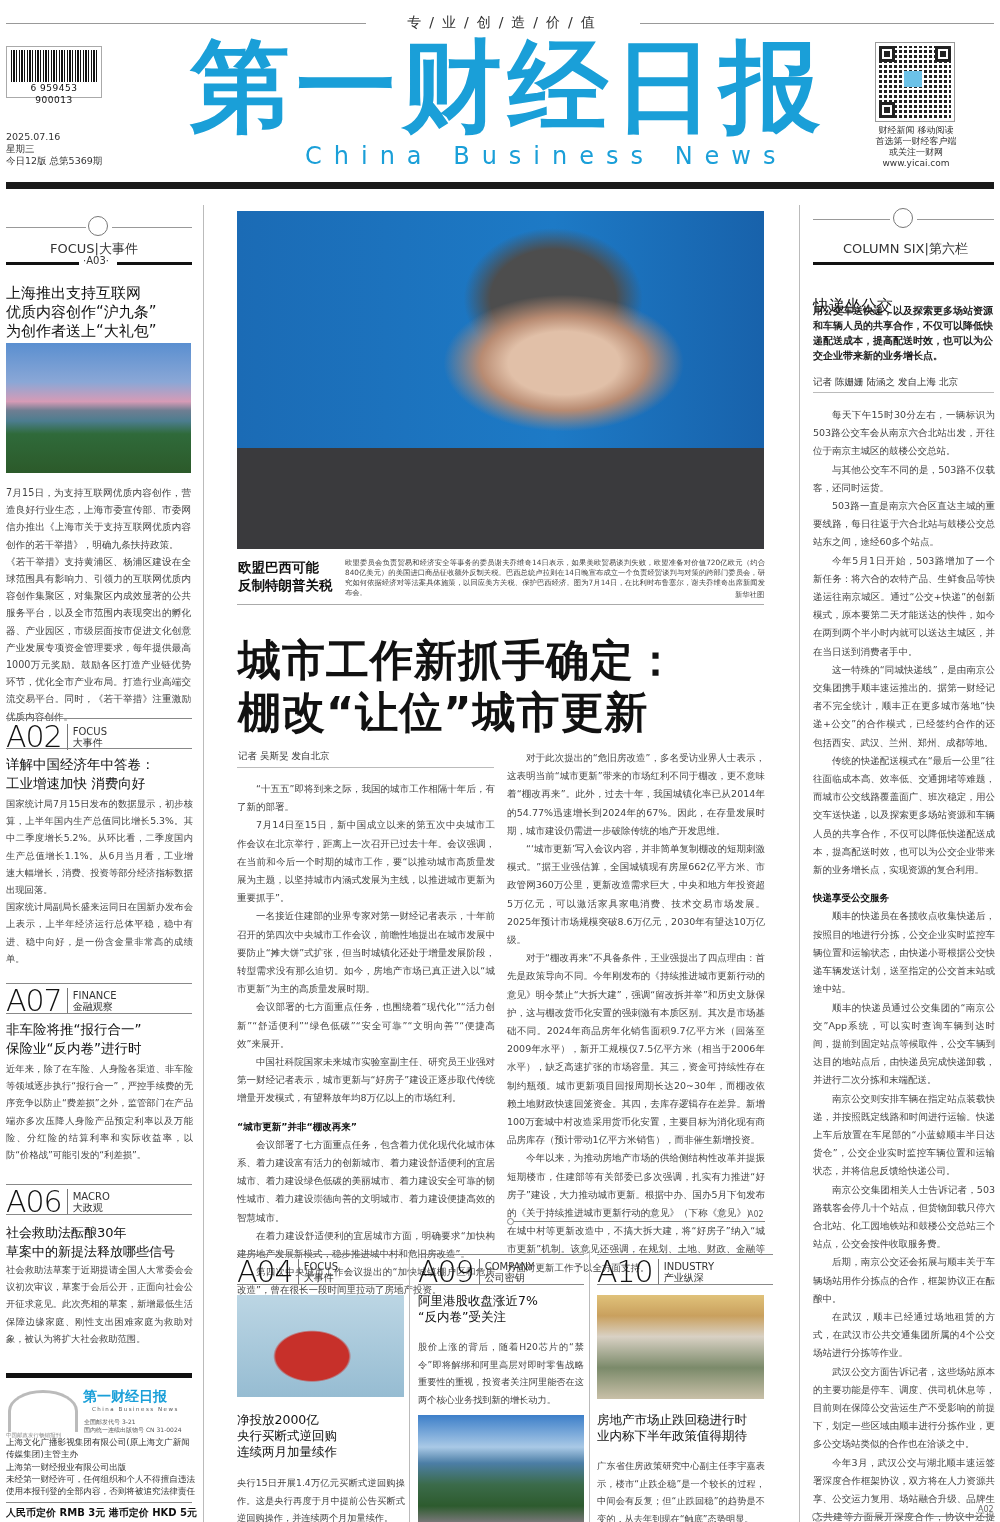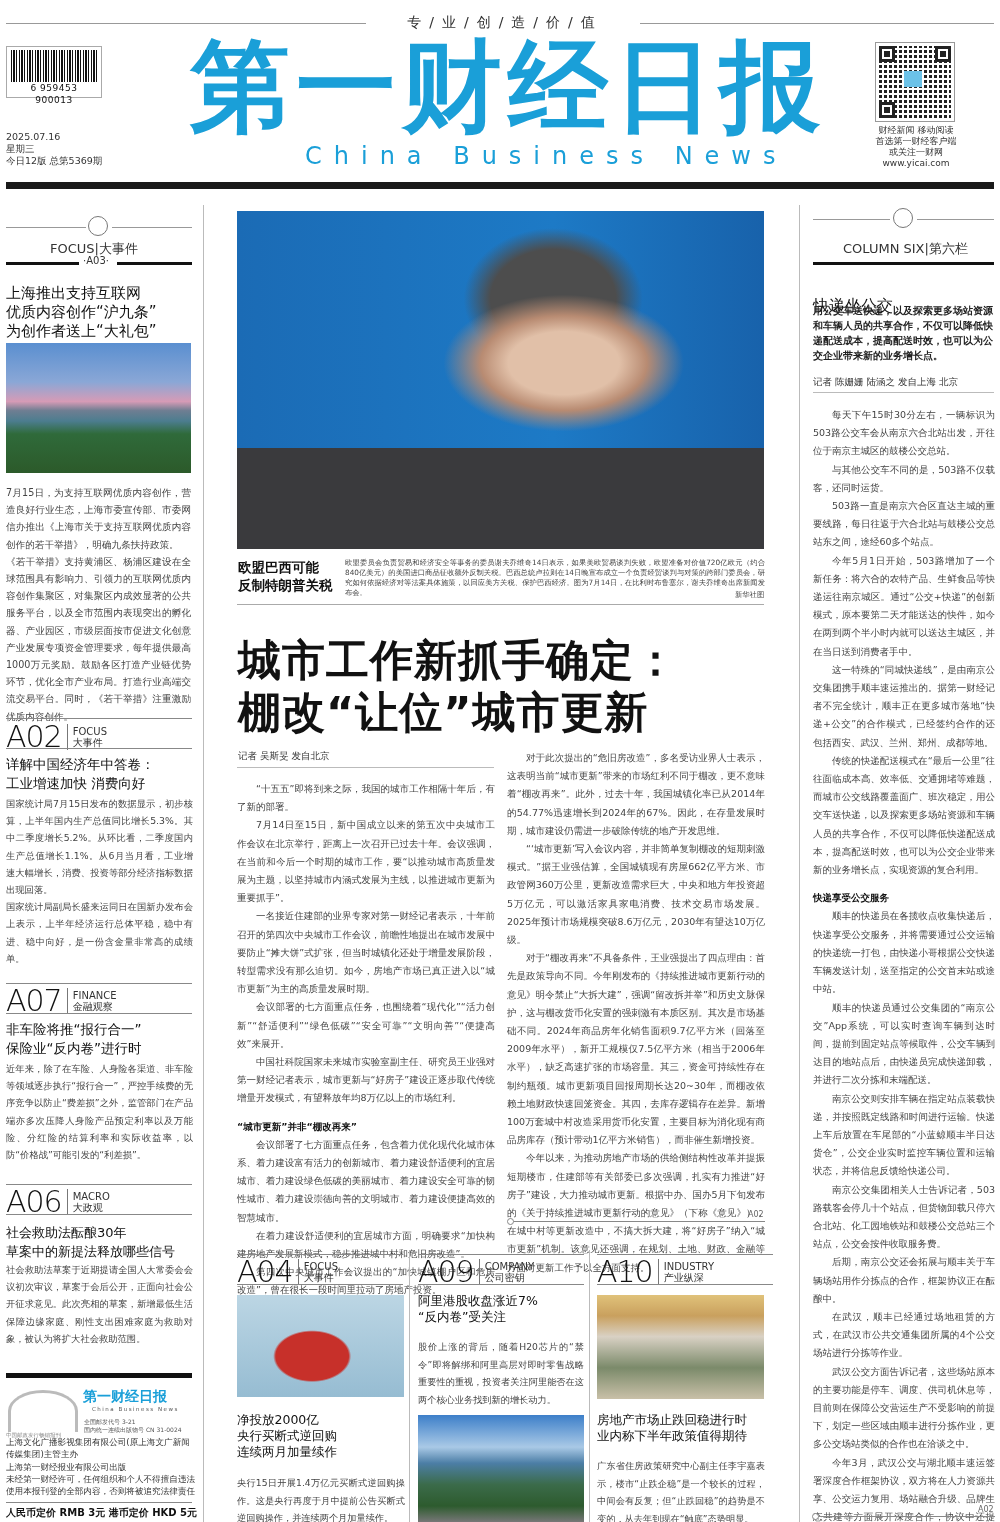--- a/index.html
+++ b/index.html
@@ -292,21 +292,21 @@
   <div class="rule" style="left:813px;top:392px;width:181px;background:#bbb"></div>
 
   <div class="abs r-body" style="left:813px;top:406px;width:182px">
     <p>每天下午15时30分左右，一辆标识为503路公交车会从南京六合北站出发，开往位于南京主城区的鼓楼公交总站。</p>
     <p>与其他公交车不同的是，503路不仅载客，还同时运货。</p>
     <p>503路一直是南京六合区直达主城的重要线路，每日往返于六合北站与鼓楼公交总站东之间，途经60多个站点。</p>
     <p>今年5月1日开始，503路增加了一个新任务：将六合的农特产品、生鲜食品等快递运往南京城区。通过“公交+快递”的创新模式，原本要第二天才能送达的快件，如今在两到两个半小时内就可以送达主城区，并在当日送到消费者手中。</p>
     <p>这一特殊的“同城快递线”，是由南京公交集团携手顺丰速运推出的。据第一财经记者不完全统计，顺丰正在更多城市落地“快递+公交”的合作模式，已经签约合作的还包括西安、武汉、兰州、郑州、成都等地。</p>
     <p>传统的快递配送模式在“最后一公里”往往面临成本高、效率低、交通拥堵等难题，而城市公交线路覆盖面广、班次稳定，用公交车送快递，以及探索更多场站资源和车辆人员的共享合作，不仅可以降低快递配送成本，提高配送时效，也可以为公交企业带来新的业务增长点，实现资源的复合利用。</p>
     <h4>快递享受公交服务</h4>
-    <p>顺丰的快递员在各揽收点收集快递后，快递享受公交服务，并将需要通过公交运输的快递统一打包，由快递小哥根据公交快递车辆发送计划，送至指定的公交首末站或途中站。</p>
+    <p>顺丰的快递员在各揽收点收集快递后，按照目的地进行分拣，公交企业实时监控车辆位置和运输状态，由快递小哥根据公交快递车辆发送计划，送至指定的公交首末站或途中站。</p>
     <p>顺丰的快递员通过公交集团的“南京公交”App系统，可以实时查询车辆到达时间，提前到固定站点等候取件，公交车辆到达目的地站点后，由快递员完成快递卸载，并进行二次分拣和末端配送。</p>
     <p>南京公交则安排车辆在指定站点装载快递，并按照既定线路和时间进行运输。快递上车后放置在车尾部的“小蓝鲸顺丰半日达货仓”，公交企业实时监控车辆位置和运输状态，并将信息反馈给快递公司。</p>
     <p>南京公交集团相关人士告诉记者，503路载客会停几十个站点，但货物卸载只停六合北站、化工园地铁站和鼓楼公交总站三个站点，公交会按件收取服务费。</p>
     <p>后期，南京公交还会拓展与顺丰关于车辆场站用作分拣点的合作，框架协议正在酝酿中。</p>
     <p>在武汉，顺丰已经通过场地租赁的方式，在武汉市公共交通集团所属的4个公交场站进行分拣等作业。</p>
     <p>武汉公交方面告诉记者，这些场站原本的主要功能是停车、调度、供司机休息等，目前则在保障公交营运生产不受影响的前提下，划定一些区域由顺丰进行分拣作业，更多公交场站类似的合作也在洽谈之中。</p>
     <p>今年3月，武汉公交与湖北顺丰速运签署深度合作框架协议，双方将在人力资源共享、公交运力复用、场站融合升级、品牌生态共建等方面展开深度合作，协议中还提到“复用闲置运力构建城乡高效物流网络，选取有条件的场站成为物流快递作业中心”。</p>
   </div>
   <div class="page-ref" style="left:978px;top:1505px">A02</div>
   <div class="arrow-rule" style="left:815px;top:1516px;width:180px"></div>

